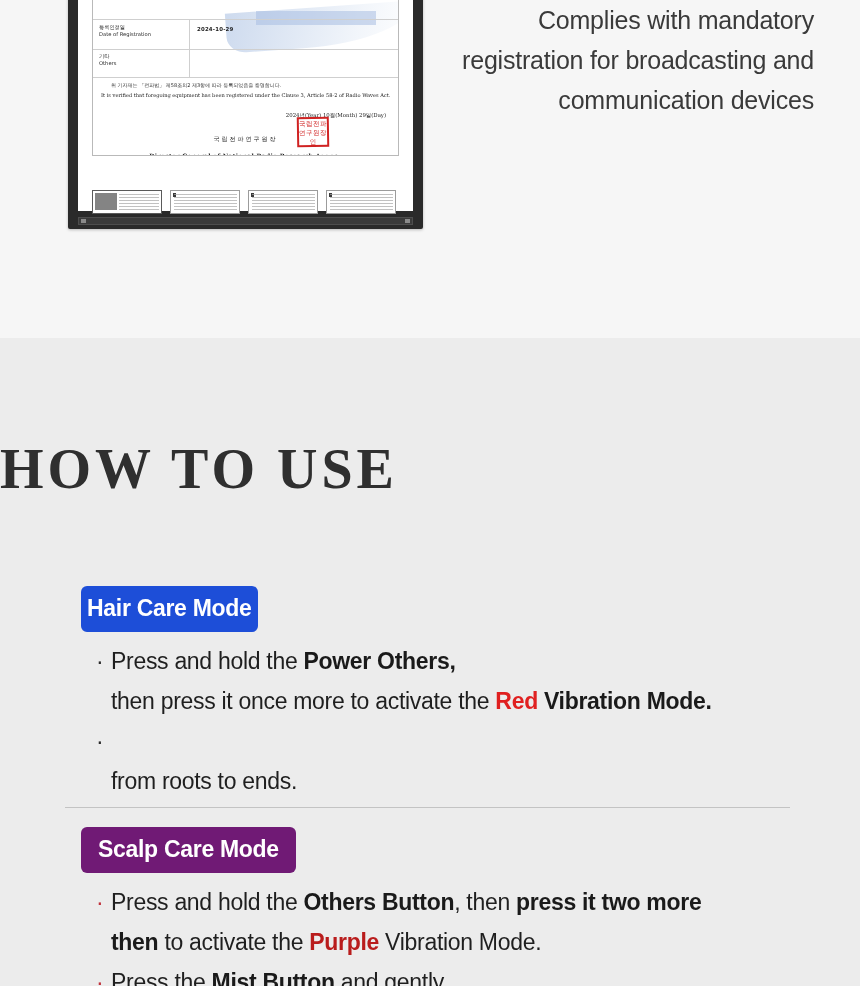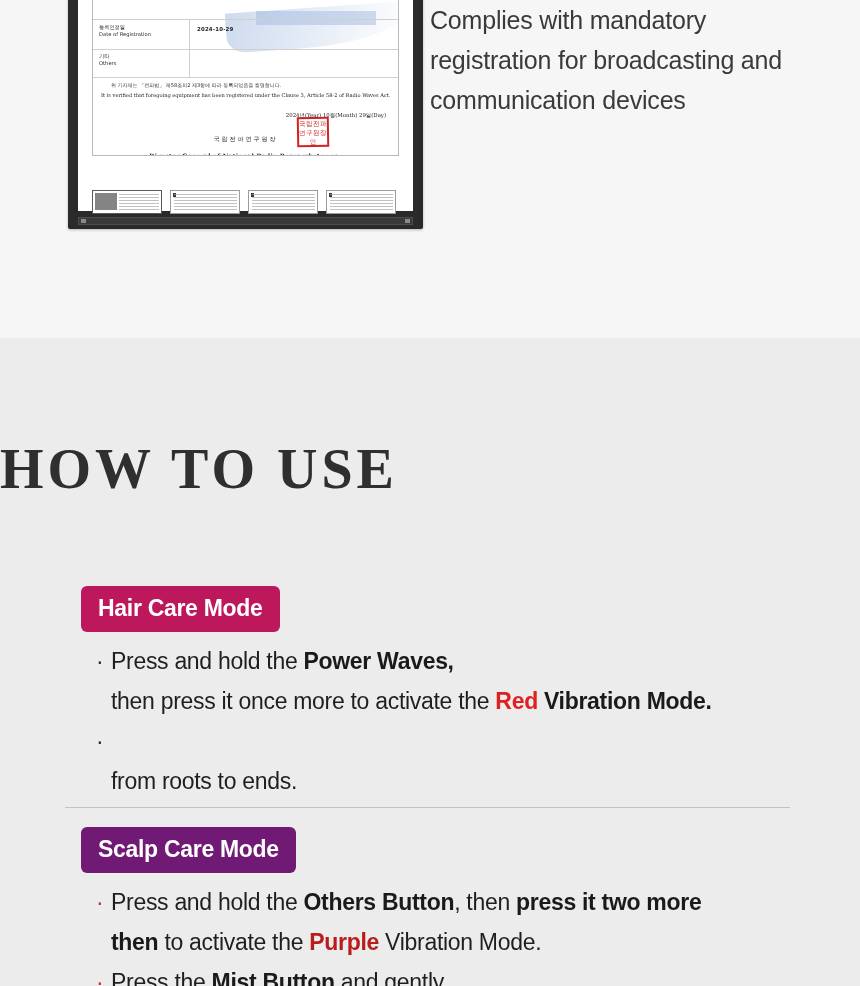--- a/index.html
+++ b/index.html
@@ -112,21 +112,21 @@
     position:absolute;left:10px;right:10px;bottom:4px;height:8px;
     background:#3a3a3a;border:1px solid #4d4d4d;box-sizing:border-box;
   }
   .scrollbar .nub{position:absolute;top:1px;width:5px;height:4px;background:#8a8a8a;}
   .scrollbar .nub.l{left:2px;}
   .scrollbar .nub.r{right:2px;}
 
   
   .cert-caption{
     position:absolute;left:430px;top:0px;width:384px;
-    text-align:left;color:#3a3a3a;
+    text-align:right;color:#3a3a3a;
     font-size:25px;line-height:40px;font-weight:400;
     letter-spacing:-.2px;
   }
 
   
   .howto{
     position:absolute;left:0;top:338px;width:860px;height:648px;
     background:#ececec;
   }
   .howto-title{
@@ -135,22 +135,22 @@
     font-size:56px;font-weight:bold;color:#2f2f2f;letter-spacing:4px;
   }
   .badge{
     position:absolute;display:inline-block;
     color:#ffffff;font-weight:bold;
     border-radius:6px;
     letter-spacing:-.3px;
     white-space:nowrap;
   }
   .badge-hair{
-    left:81px;top:248px;background:#be185d;
-    font-size:23px;padding:9px 17px 10px;
+    left:81px;top:248px;background:#1d4ed8;
+    font-size:23px;padding:9px 6px 10px;
   }
   .badge-scalp{
     left:81px;top:489px;background:#701a75;
     font-size:23px;padding:9px 17px 10px;
   }
   .list{position:absolute;left:96px;width:720px;}
   .list-hair{top:303px;}
   .list-scalp{top:544px;}
   .li{
     position:relative;padding-left:15px;
@@ -235,21 +235,21 @@
   </div>
 
   <div class="howto">
 
     <div class="howto-title">HOW TO USE</div>
 
     <div class="badge badge-hair">Hair Care Mode</div>
     <div class="list list-hair">
       <div class="li">
         <span class="dot dot-dark">·</span>
-        <span><span>Press and hold the </span><b>Power Waves,</b><br><span>then press it once more to activate the </span><span class="red">Red</span><span> </span><b>Vibration Mode.</b></span>
+        <span><span>Press and hold the </span><b>Power Others,</b><br><span>then press it once more to activate the </span><span class="red">Red</span><span> </span><b>Vibration Mode.</b></span>
       </div>
       <div class="li">
         <span class="dot dot-dark">·</span>
         <span><br><span>from roots to ends.</span></span>
       </div>
     </div>
 
     <div class="rule"></div>
 
     <div class="badge badge-scalp">Scalp Care Mode</div>

